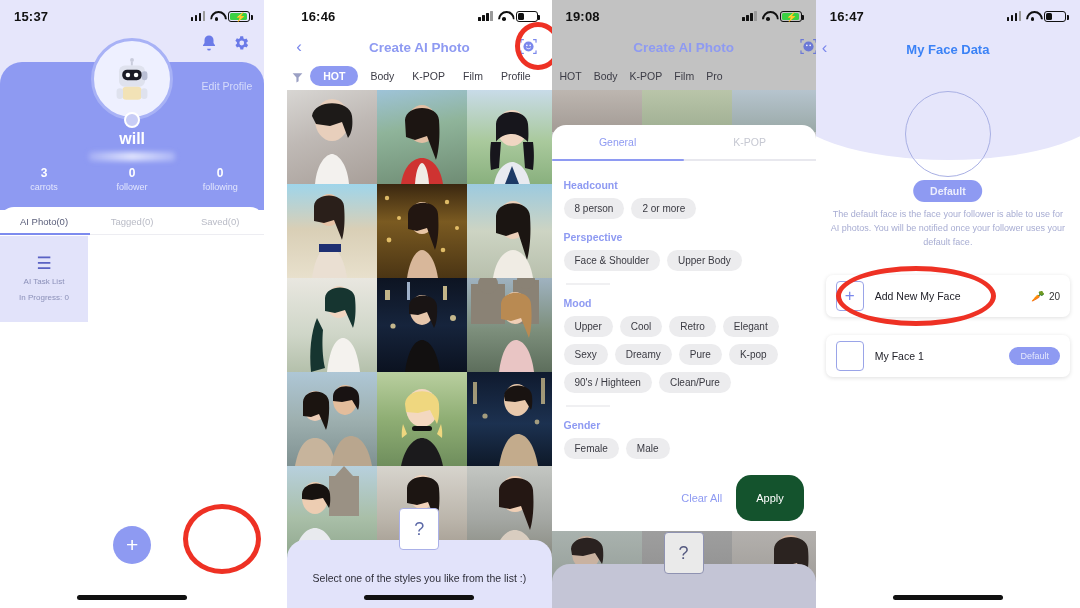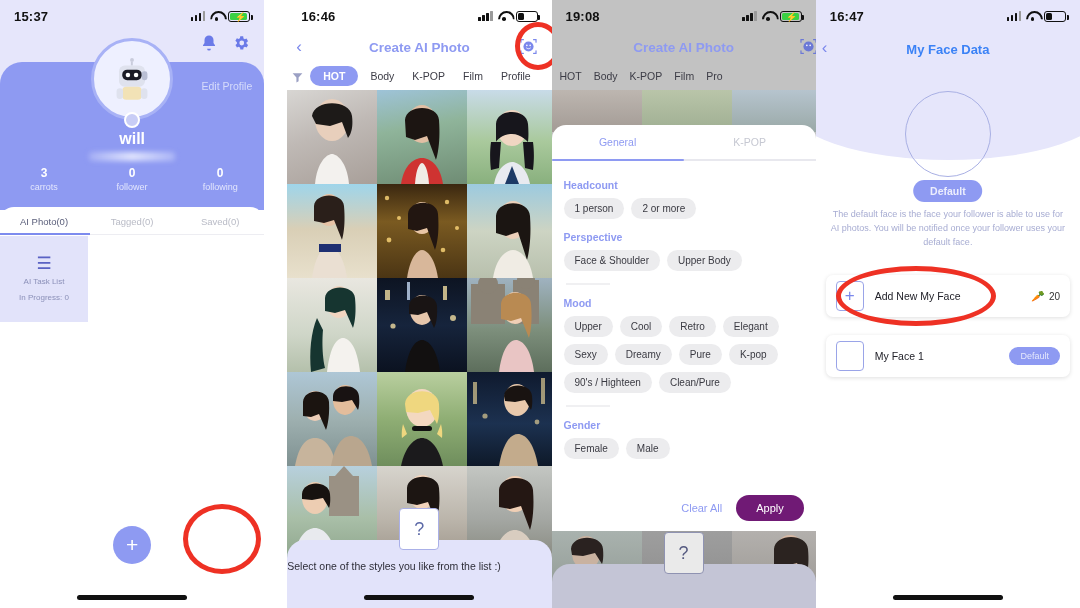--- a/index.html
+++ b/index.html
@@ -95,21 +95,21 @@
   .cat.hot { background:#8e9af2; color:#fff; border-radius:11px; padding:4px 13px; font-weight:bold; }
   .p2-grid { position:absolute; top:90px; left:0; width:270px; height:480px;
     display:grid; grid-template-columns:repeat(3,90px); grid-auto-rows:94px; }
   .ph { width:90px; height:94px; overflow:hidden; position:relative; }
   .p2-sheet { position:absolute; bottom:0; left:0; right:0; height:68px;
     background:#e2e3fa; border-radius:18px 18px 0 0; z-index:35; }
   .p2-q { position:absolute; bottom:58px; left:50%; transform:translateX(-50%);
     width:40px; height:42px; background:#fff; border:1px solid #aab0e8;
     border-radius:4px; display:flex; align-items:center; justify-content:center;
     font-size:18px; color:#5d6aa8; z-index:36; }
-  .p2-hint { position:absolute; bottom:36px; left:0; right:0; 
+  .p2-hint { position:absolute; bottom:24px; left:0; right:0; text-align:center;
     font-size:10.5px; color:#2e2e38; z-index:37; }
 
   
   .p3 { background:#c9c9c9; }
   .p3-dim { position:absolute; inset:0; background:#c2c2c2; }
   .p3-nav { position:absolute; top:32px; left:0; right:0; height:30px; display:flex;
     align-items:center; z-index:10; }
   .p3-title { flex:1; text-align:center; font-size:13.5px; color:#8e9af2; font-weight:bold; }
   .p3-faceicon { position:absolute; right:-2px; top:5px; width:19px; height:19px; }
   .p3-cats { position:absolute; top:62px; left:0; right:0; height:28px;
@@ -128,22 +128,22 @@
   .p3-body { padding:12px 12px 0 12px; }
   .grp-title { font-size:10.5px; color:#8e9af2; font-weight:bold; margin:12px 0 7px; }
   .grp-title.first { margin-top:6px; }
   .chips { display:flex; flex-wrap:wrap; gap:7px; }
   .chip { background:#ececee; border-radius:13px; padding:5px 11px;
     font-size:10px; color:#3a3a42; }
   .grp-div { height:2px; width:44px; background:#f0f0f2; margin:12px 0 0 2px; }
   .p3-actions { position:absolute; right:12px; bottom:10px; display:flex;
     align-items:center; gap:14px; }
   .clear { font-size:11px; color:#8e9af2; }
-  .apply { background:#701a75; color:#fff; font-size:11px;
-    padding:7px 20px; border-radius:15px; }
+  .apply { background:#14532d; color:#fff; font-size:11px;
+    padding:17px 20px; border-radius:15px; }
   .p3-bottomphotos { position:absolute; bottom:0; left:0; width:270px; height:77px;
     display:grid; grid-template-columns:repeat(3,90px); z-index:5; }
   .p3-sheet2 { position:absolute; bottom:0; left:0; right:0; height:44px;
     background:#c4c5d6; border-radius:18px 18px 0 0; z-index:8; }
   .p3-q { position:absolute; bottom:34px; left:50%; transform:translateX(-50%);
     width:40px; height:42px; background:#eaeaea; border:1px solid #8f93b2;
     border-radius:4px; display:flex; align-items:center; justify-content:center;
     font-size:18px; color:#555a80; z-index:9; }
 
   
@@ -504,21 +504,21 @@
         <div class="p3-tab on">General</div>
         <div class="p3-tab">K-POP</div>
       </div>
       <div class="p3-tabtrack">
           <i></i>
         </div>
 
       <div class="p3-body">
         <div class="grp-title first">Headcount</div>
         <div class="chips">
-          <span class="chip">1 person</span>
+          <span class="chip">8 person</span>
           <span class="chip">2 or more</span>
         </div>
 
         <div class="grp-title">Perspective</div>
         <div class="chips">
           <span class="chip">Face &amp; Shoulder</span>
           <span class="chip">Upper Body</span>
         </div>
         <div class="grp-div"></div>
 

